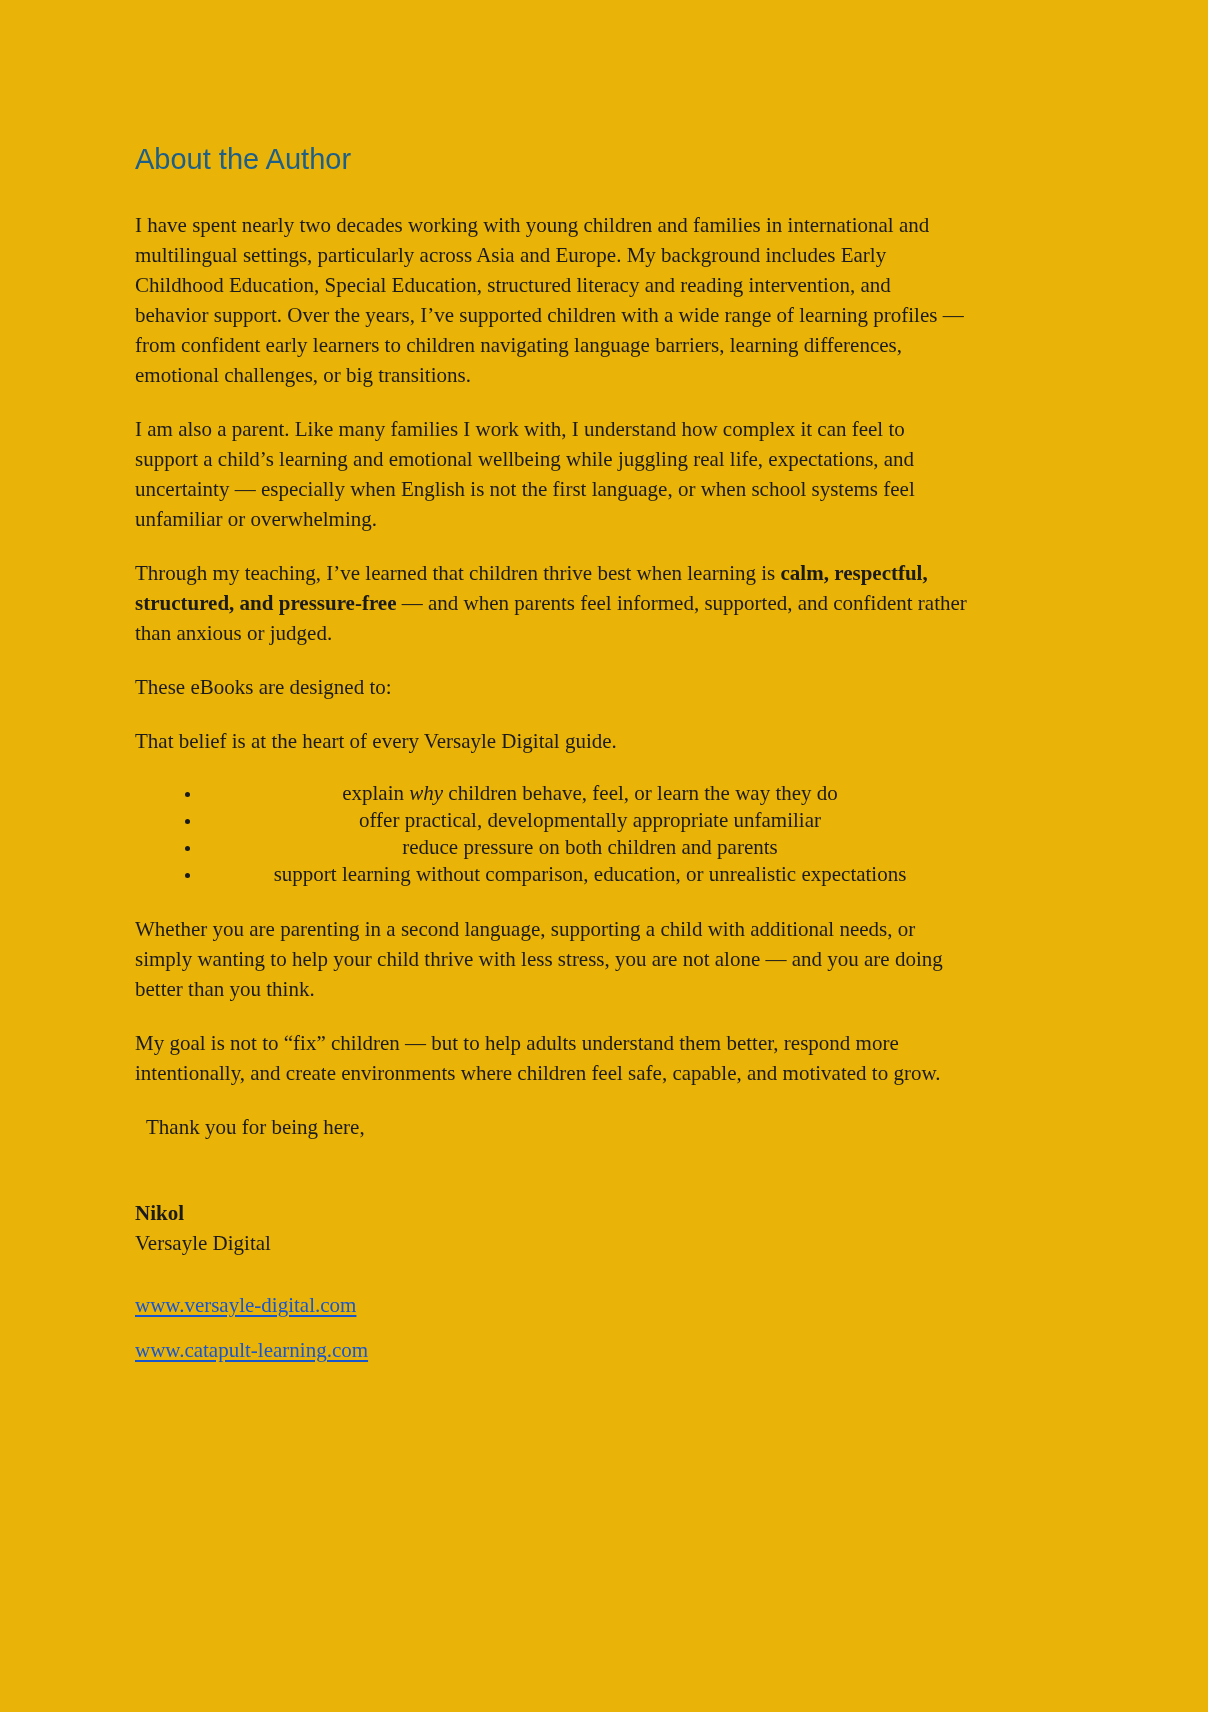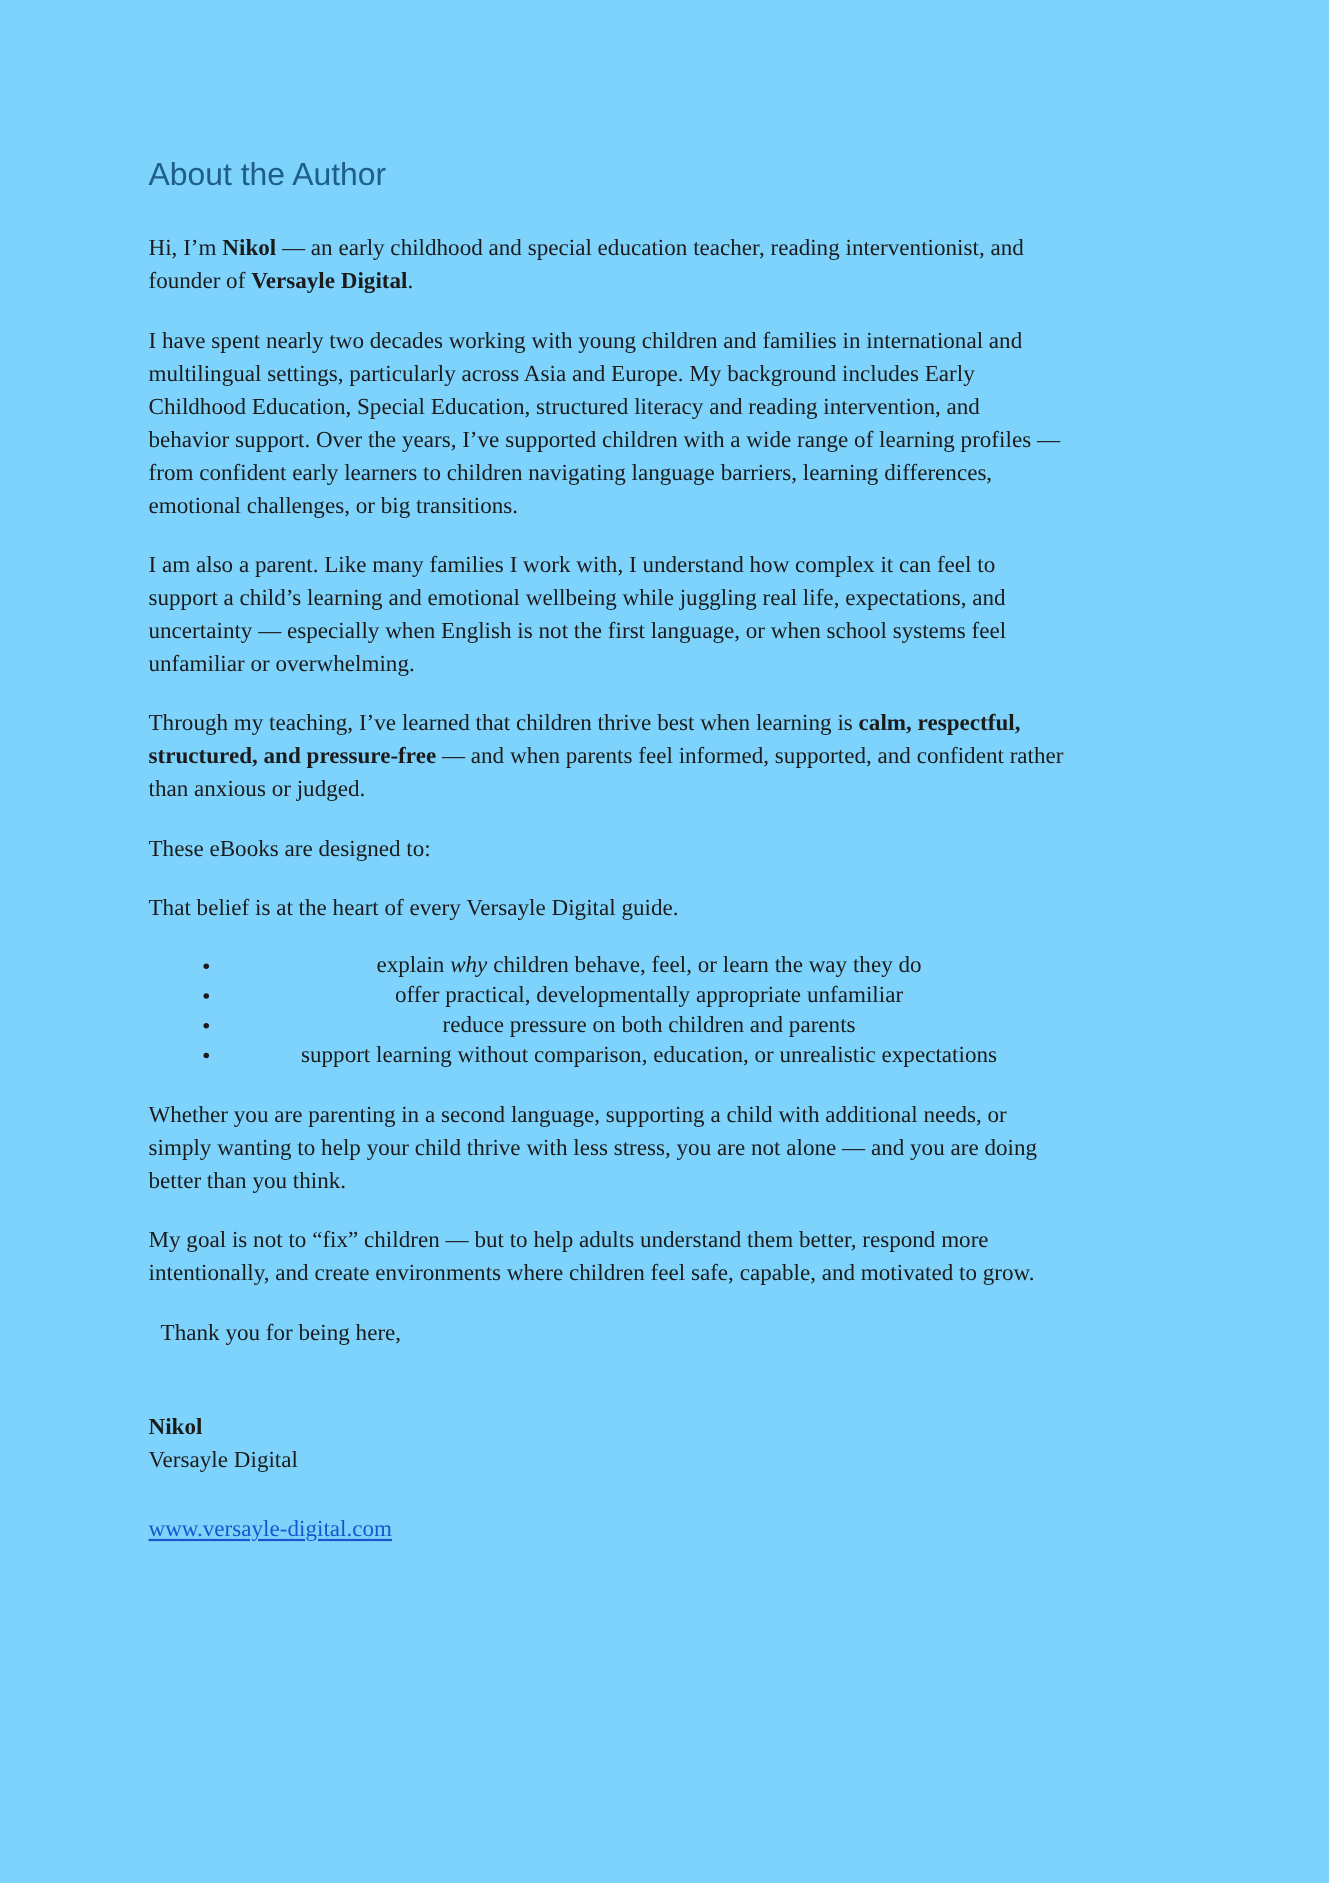--- a/index.html
+++ b/index.html
@@ -1,21 +1,21 @@
 <!DOCTYPE html>
 <html><head>
 <meta charset="utf-8">
 <style>
   html,body{margin:0;padding:0;background:#ffffff;}
   .page{
     position:relative;
     width:1208px;
     min-height:1712px;
     box-sizing:border-box;
-    background:#7dd3fc;
+    background:#eab308;
     padding:140px 240px 60px 135px;
     font-family:"Liberation Serif","DejaVu Serif",serif;
     font-size:21px;
     line-height:30px;
     color:#1b1b1b;
   }
   h1.doc-title{
     margin:0 0 32px 0;
     font-family:"Liberation Sans","DejaVu Sans",sans-serif;
     font-weight:400;
@@ -48,21 +48,20 @@
     cursor:pointer;
   }
 </style>
 </head>
 <body>
 
 <div class="page">
 
   <h1 class="doc-title">About the Author</h1>
 
-  <p><span>Hi, I’m </span><strong>Nikol</strong><span> — an early childhood and special education teacher, reading interventionist, and founder of </span><strong>Versayle Digital</strong><span>.</span></p>
 
   <p>I have spent nearly two decades working with young children and families in international and multilingual settings, particularly across Asia and Europe. My background includes Early Childhood Education, Special Education, structured literacy and reading intervention, and behavior support. Over the years, I’ve supported children with a wide range of learning profiles — from confident early learners to children navigating language barriers, learning differences, emotional challenges, or big transitions.</p>
 
   <p>I am also a parent. Like many families I work with, I understand how complex it can feel to support a child’s learning and emotional wellbeing while juggling real life, expectations, and uncertainty — especially when English is not the first language, or when school systems feel unfamiliar or overwhelming.</p>
 
   <p><span>Through my teaching, I’ve learned that children thrive best when learning is </span><strong>calm, respectful, structured, and pressure-free</strong><span> — and when parents feel informed, supported, and confident rather than anxious or judged.</span></p>
 
   <p>These eBooks are designed to:</p>
 
   <p>That belief is at the heart of every Versayle Digital guide.</p>
@@ -77,14 +76,15 @@
   <p>Whether you are parenting in a second language, supporting a child with additional needs, or simply wanting to help your child thrive with less stress, you are not alone — and you are doing better than you think.</p>
 
   <p>My goal is not to “fix” children — but to help adults understand them better, respond more intentionally, and create environments where children feel safe, capable, and motivated to grow.</p>
 
   <p class="thanks">Thank you for being here,</p>
 
   <p class="sig-name">Nikol</p>
   <p class="sig-company">Versayle Digital</p>
 
   <p class="link-row"><a class="doc-link" href="#">www.versayle-digital.com</a></p>
+  <p class="link-row"><a class="doc-link" href="#">www.catapult-learning.com</a></p>
 
 </div>
 
 </body></html>

